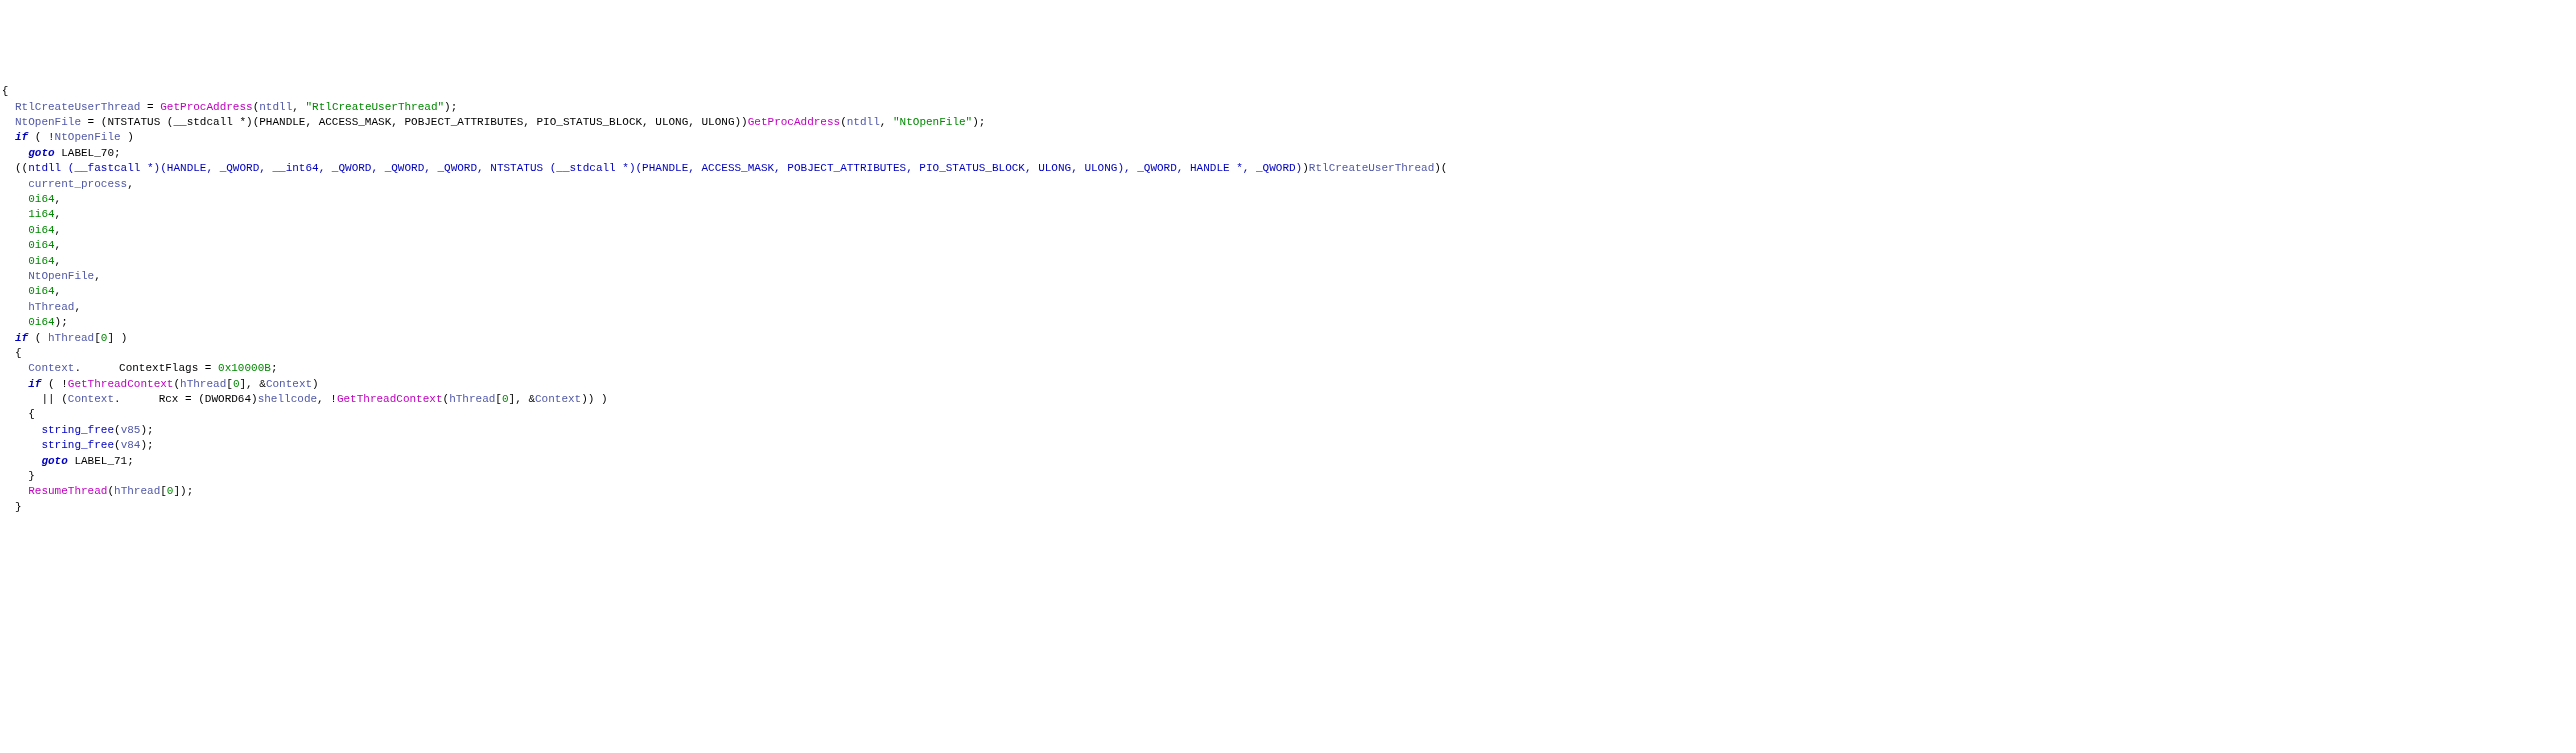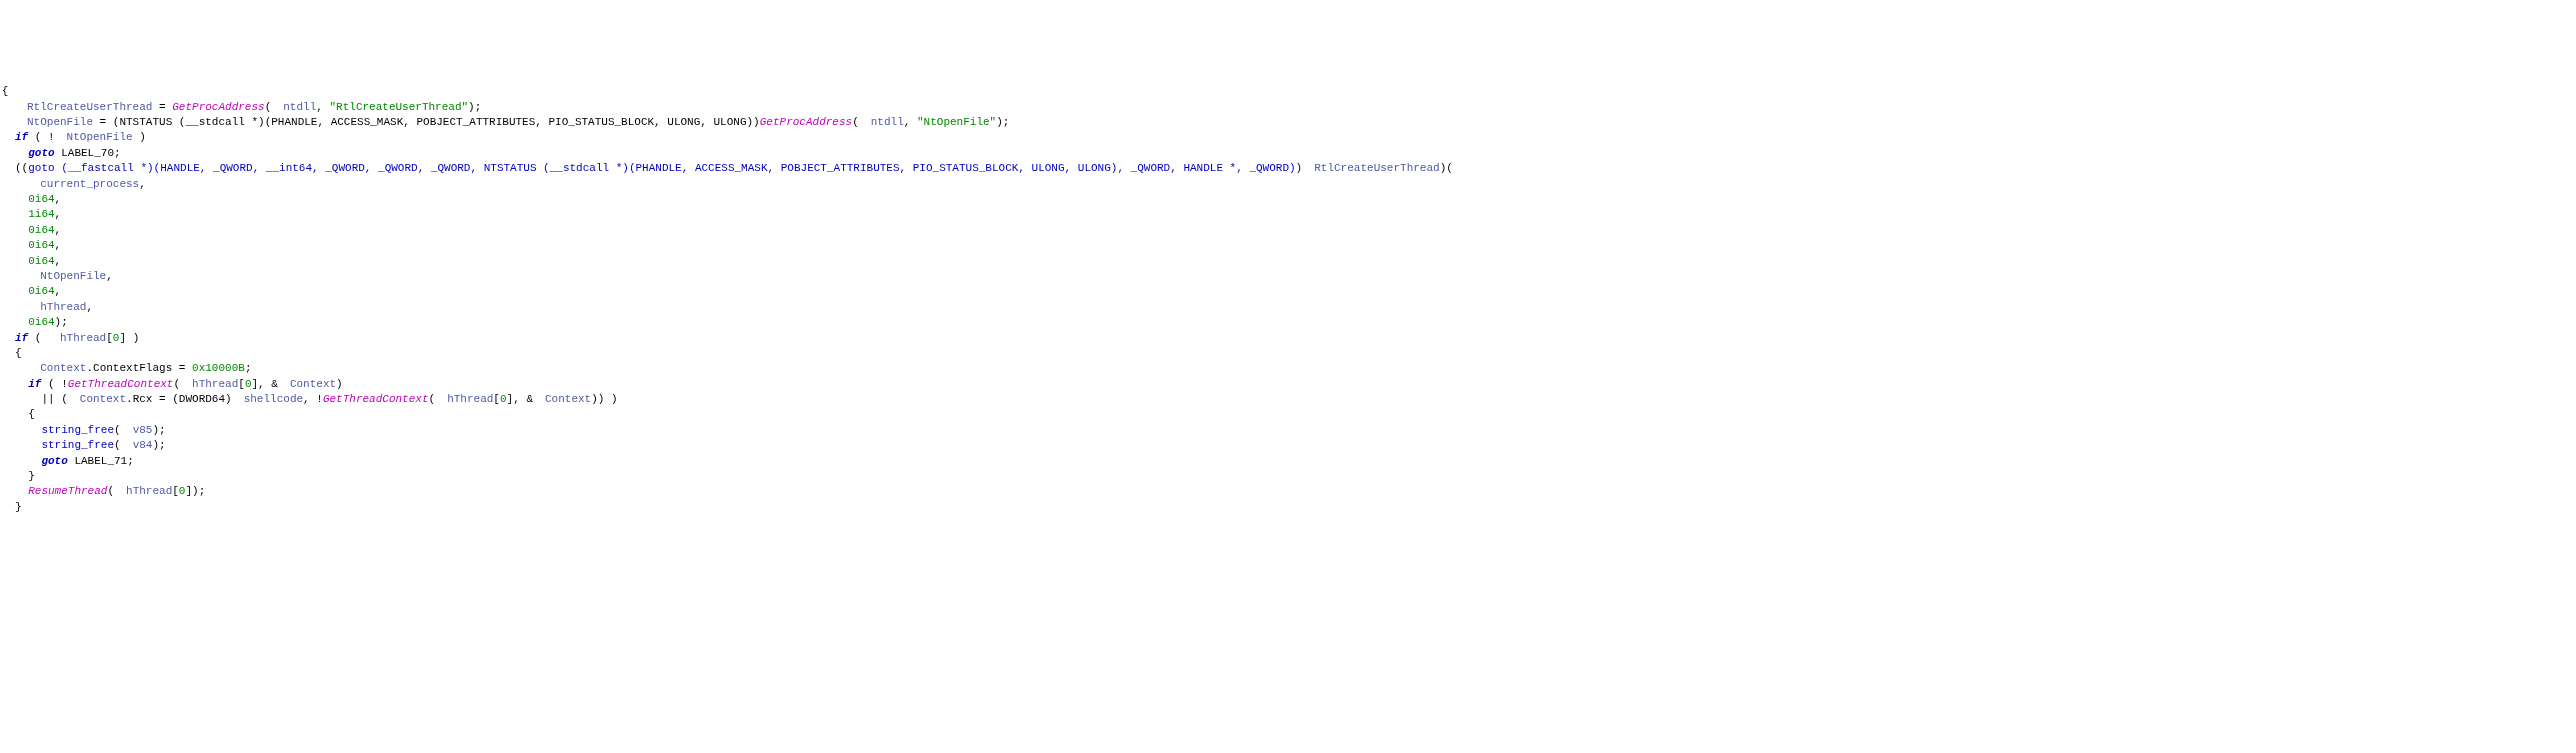--- a/index.html
+++ b/index.html
@@ -10,38 +10,38 @@
     font-size: 11px;
     line-height: 1.4;
     color: #000000;
     white-space: pre;
     overflow-x: auto;
   }
   .code {
     padding: 7.3px 1.8px;
   }
   .kw   { color: #0000c0; font-weight: bold; font-style: italic; }    
-  .fn   { color: #c000c0; font-style: italic; }                        
+  .fn   { color: #c000c0; }                        
   .fnbl { color: #0000c0; }                        
-  .id   { color: #5058a8; margin-left: 12px; }                        
+  .id   { color: #5058a8; }                        
   .num  { color: #008800; }                        
   .str  { color: #008800; }                        
-  .mem  { color: #000000; }
+  .mem  { color: #000000; margin-left: 38px; }
 </style>
 </head>
 <body>
 
 
 
 <div class="code"><span><span>{</span></span>
 <span><span>  </span><span class="id">RtlCreateUserThread</span><span> = </span><span class="fn">GetProcAddress</span><span>(</span><span class="id">ntdll</span><span>, </span><span class="str">"RtlCreateUserThread"</span><span>);</span></span>
 <span><span>  </span><span class="id">NtOpenFile</span><span> = (NTSTATUS (__stdcall *)(PHANDLE, ACCESS_MASK, POBJECT_ATTRIBUTES, PIO_STATUS_BLOCK, ULONG, ULONG))</span><span class="fn">GetProcAddress</span><span>(</span><span class="id">ntdll</span><span>, </span><span class="str">"NtOpenFile"</span><span>);</span></span>
 <span><span>  </span><span class="kw">if</span><span> ( !</span><span class="id">NtOpenFile</span><span> )</span></span>
 <span><span>    </span><span class="kw">goto</span><span> LABEL_70;</span></span>
-<span><span>  ((</span><span class="fnbl">goto (__fastcall *)(HANDLE, _QWORD, __int64, _QWORD, _QWORD, _QWORD, NTSTATUS (__stdcall *)(PHANDLE, ACCESS_MASK, POBJECT_ATTRIBUTES, PIO_STATUS_BLOCK, ULONG, ULONG), _QWORD, HANDLE *, _QWORD)</span><span>)</span><span class="id">RtlCreateUserThread</span><span>)(</span></span>
+<span><span>  ((</span><span class="fnbl">ntdll (__fastcall *)(HANDLE, _QWORD, __int64, _QWORD, _QWORD, _QWORD, NTSTATUS (__stdcall *)(PHANDLE, ACCESS_MASK, POBJECT_ATTRIBUTES, PIO_STATUS_BLOCK, ULONG, ULONG), _QWORD, HANDLE *, _QWORD)</span><span>)</span><span class="id">RtlCreateUserThread</span><span>)(</span></span>
 <span><span>    </span><span class="id">current_process</span><span>,</span></span>
 <span><span>    </span><span class="num">0i64</span><span>,</span></span>
 <span><span>    </span><span class="num">1i64</span><span>,</span></span>
 <span><span>    </span><span class="num">0i64</span><span>,</span></span>
 <span><span>    </span><span class="num">0i64</span><span>,</span></span>
 <span><span>    </span><span class="num">0i64</span><span>,</span></span>
 <span><span>    </span><span class="id">NtOpenFile</span><span>,</span></span>
 <span><span>    </span><span class="num">0i64</span><span>,</span></span>
 <span><span>    </span><span class="id">hThread</span><span>,</span></span>
 <span><span>    </span><span class="num">0i64</span><span>);</span></span>

